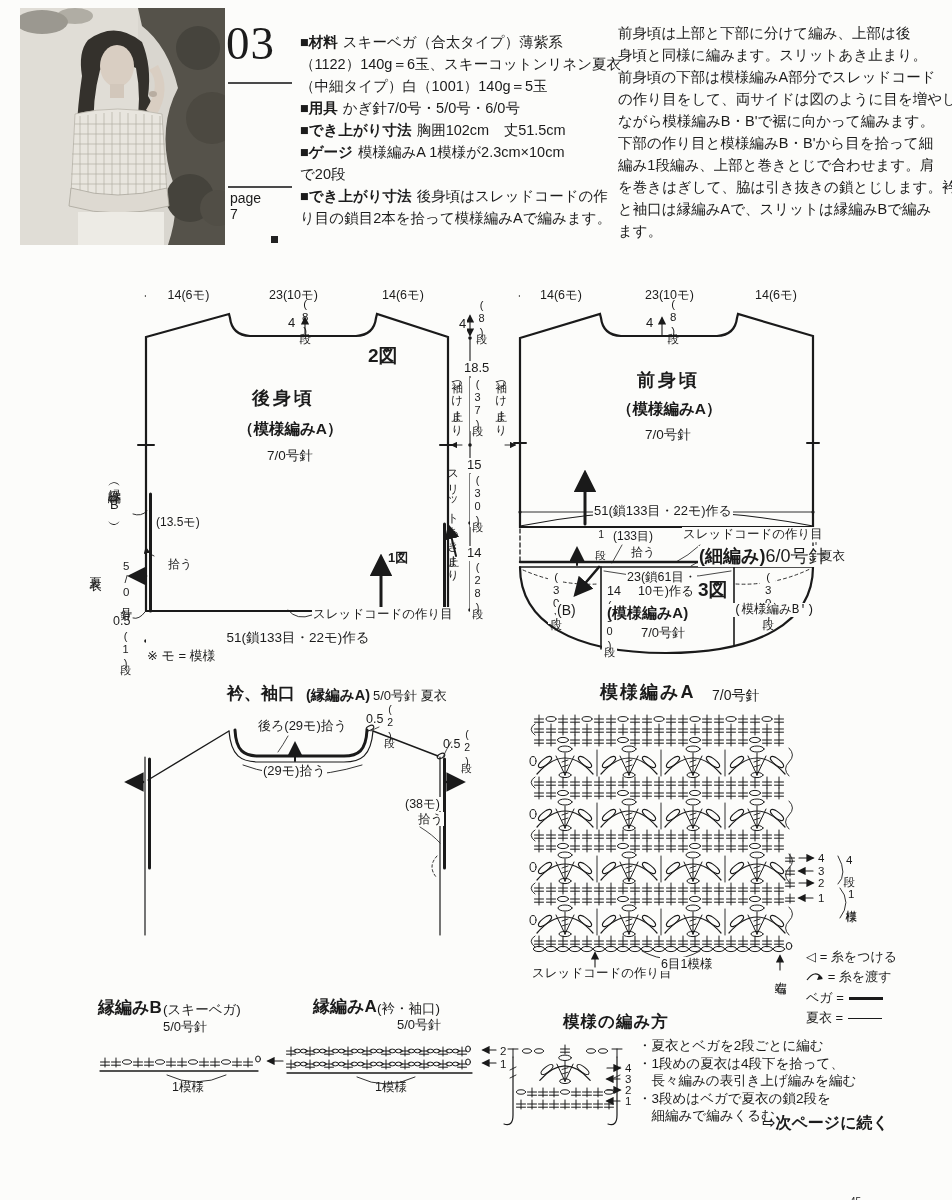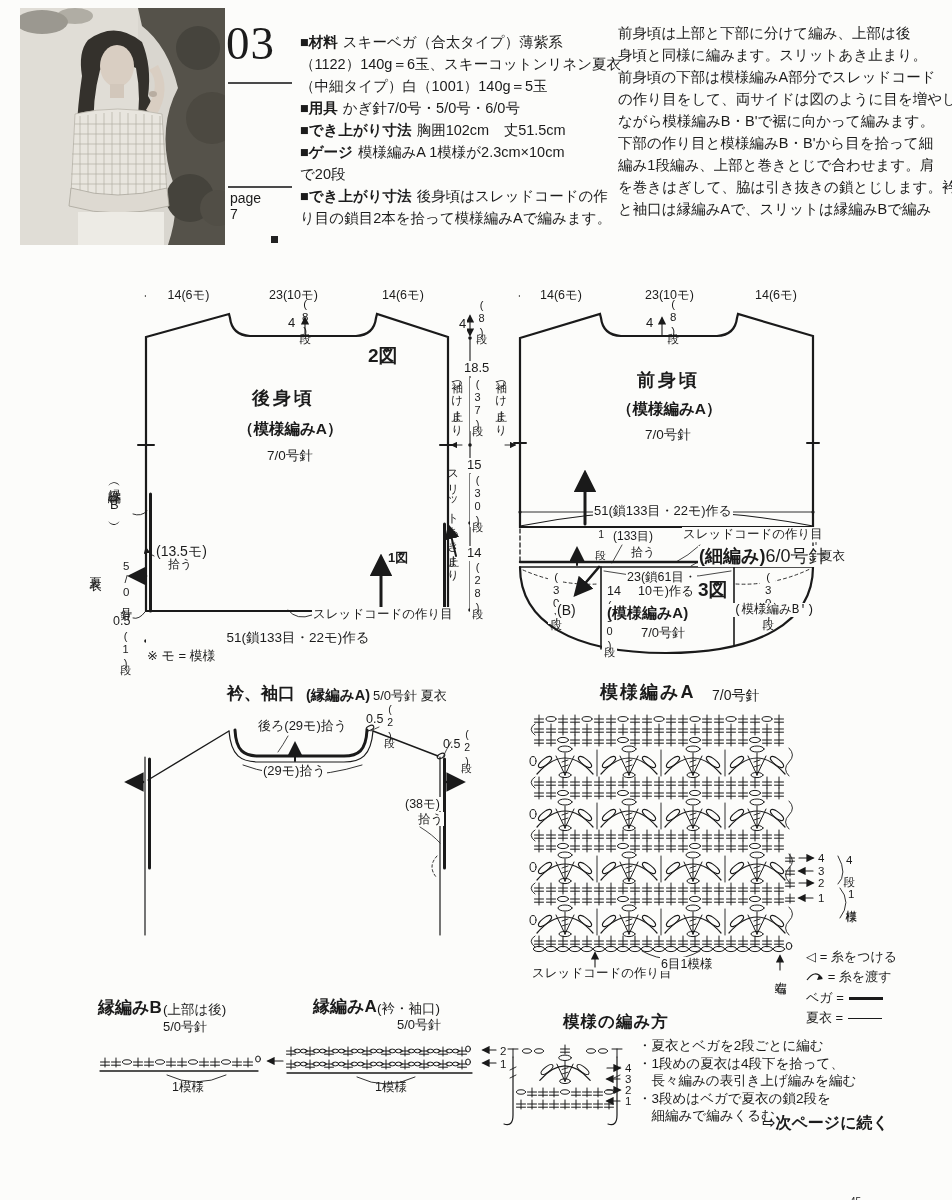--- a/index.html
+++ b/index.html
@@ -78,20 +78,21 @@
   <div style="position:absolute;left:618px;top:22px;width:332px;">
     <div class="iline">前身頃は上部と下部に分けて編み、上部は後</div>
     <div class="iline">身頃と同様に編みます。スリットあき止まり。</div>
     <div class="iline">前身頃の下部は模様編みA部分でスレッドコード</div>
     <div class="iline">の作り目をして、両サイドは図のように目を増やし</div>
     <div class="iline">ながら模様編みB・B'で裾に向かって編みます。</div>
     <div class="iline">下部の作り目と模様編みB・B'から目を拾って細</div>
     <div class="iline">編み1段編み、上部と巻きとじで合わせます。肩</div>
     <div class="iline">を巻きはぎして、脇は引き抜きの鎖とじします。衿</div>
     <div class="iline">と袖口は縁編みAで、スリットは縁編みBで編み</div>
+    <div class="iline">ます。</div>
   </div>
 
   <svg id="art-svg" width="952" height="1200" viewBox="0 0 952 1200">
     <defs>
       <marker id="mE" viewBox="0 0 10 10" refX="8" refY="5" markerWidth="7.5" markerHeight="7.5" orient="auto-start-reverse">
         <path d="M0,0 L10,5 L0,10 z" fill="#1a1a1a"></path>
       </marker>
     </defs>
     <g stroke="#1a1a1a" fill="none" stroke-width="1.1" stroke-linecap="round">
 
@@ -679,21 +680,21 @@
   <div class="lbl b" style="left:368px;top:345px;font-size:19px;">2図</div>
   <div class="lbl wbg" style="left:287px;top:316px;">4</div>
   <div class="lbl v" style="left:298px;top:298px;font-size:11.5px;">(8段)</div>
   <div class="lbl b" style="left:252px;top:388px;font-size:18px;letter-spacing:3px;">後身頃</div>
   <div class="lbl b" style="left:238px;top:420px;font-size:15.5px;">（模様編みA）</div>
   <div class="lbl" style="left:267px;top:448px;font-size:13.5px;">7/0号針</div>
   <div class="lbl b" style="left:388px;top:523px;font-size:13px;margin-top:28px;">1図</div>
   <div class="lbl v" style="left:106px;top:478px;font-size:13px;">（縁編みB）</div>
   <div class="lbl v" style="left:119px;top:560px;font-size:11.5px;">5/0号針</div>
   <div class="lbl v" style="left:88px;top:567px;font-size:12.5px;">夏衣</div>
-  <div class="lbl wbg" style="left:155px;top:543px;font-size:14px;">(13.5モ)</div>
+  <div class="lbl wbg" style="left:155px;top:516px;font-size:12px;">(13.5モ)</div>
   <div class="lbl wbg" style="left:167px;top:558px;font-size:12px;">拾う</div>
   <div class="lbl" style="left:113px;top:614px;font-size:12.5px;">0.5</div>
   <div class="lbl v" style="left:119px;top:630px;font-size:11px;">(1段)</div>
   <div class="lbl" style="left:147px;top:649px;font-size:13px;">※ モ = 模様</div>
   <div class="lbl wbg" style="left:312px;top:607px;font-size:12.5px;">スレッドコードの作り目</div>
   <div class="lbl wbg c" style="left:146px;top:630px;width:302px;font-size:13.5px;">51(鎖133目・22モ)作る</div>
 
   <div class="lbl wbg" style="left:458px;top:317px;">4</div>
   <div class="lbl v wbg" style="left:474px;top:299px;font-size:11px;">(8段)</div>
   <div class="lbl wbg" style="left:463px;top:361px;">18.5</div>
@@ -758,21 +759,21 @@
   <div class="lbl v" style="left:773px;top:972px;font-size:12px;">右端</div>
   <div class="legend-line" style="left:806px;top:948px;"><span>◁</span> <span>= 糸をつける</span></div>
   <div class="legend-line" style="left:806px;top:968px;"><svg width="18" height="11" viewBox="0 0 18 11" style="vertical-align:-1px">
         <path d="M1,9 Q9,-2 16,7" stroke="#1a1a1a" fill="none" stroke-width="1.2"></path>
         <path d="M13,4 L17,8 L11,9 z" fill="#1a1a1a"></path>
       </svg> <span>= 糸を渡す</span></div>
   <div class="legend-line" style="left:806px;top:989px;"><span>ベガ =</span><span class="sw thick"></span></div>
   <div class="legend-line" style="left:806px;top:1009px;"><span>夏衣 =</span><span class="sw thin"></span></div>
 
   <div class="lbl b" style="left:98px;top:998px;font-size:17px;">縁編みB</div>
-  <div class="lbl" style="left:163px;top:1002px;font-size:13.5px;">(上部は後)</div>
+  <div class="lbl" style="left:163px;top:1002px;font-size:13.5px;">(スキーベガ)</div>
   <div class="lbl" style="left:163px;top:1020px;font-size:13px;">5/0号針</div>
   <div class="lbl" style="left:172px;top:1080px;font-size:12.5px;">1模様</div>
 
   <div class="lbl b" style="left:313px;top:997px;font-size:17px;">縁編みA</div>
   <div class="lbl" style="left:377px;top:1001px;font-size:13.5px;">(衿・袖口)</div>
   <div class="lbl" style="left:397px;top:1018px;font-size:13px;">5/0号針</div>
   <div class="rownum" style="left:500px;top:1045px;">2</div>
   <div class="rownum" style="left:500px;top:1058px;">1</div>
   <div class="lbl" style="left:375px;top:1080px;font-size:12.5px;">1模様</div>
 

